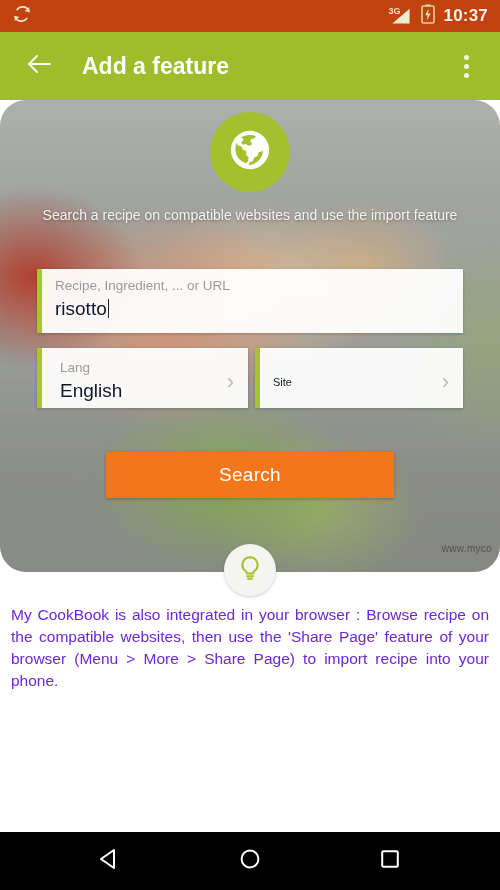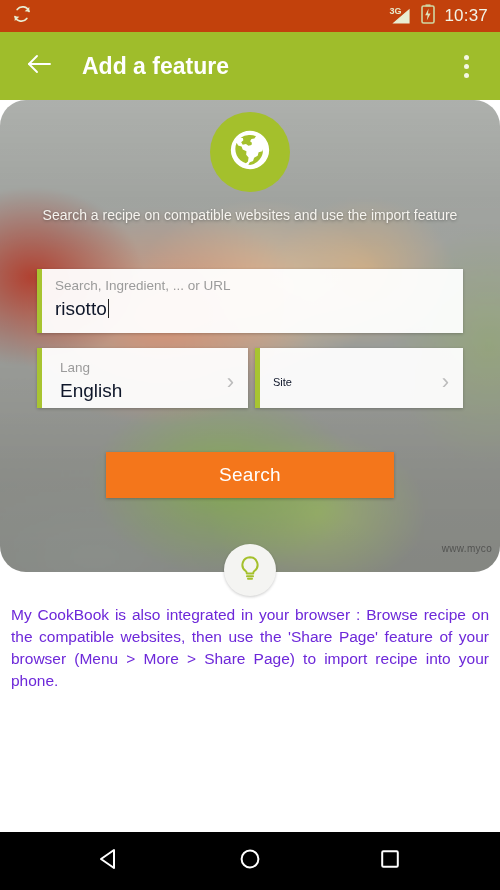--- a/index.html
+++ b/index.html
@@ -33,21 +33,21 @@
   }
   #status-left { display: flex; align-items: center; }
   #status-right {
     display: flex;
     align-items: center;
     gap: 9px;
   }
   .status-time {
     color: #f2f3e6;
     font-size: 17px;
-    font-weight: normal;
+    font-weight: bold;
     letter-spacing: 0.2px;
   }
   .signal-wrap {
     position: relative;
     width: 22px;
     height: 18px;
   }
   .signal-label {
     position: absolute;
     top: -1px; left: -1px;
@@ -367,21 +367,21 @@
       <svg width="46" height="46" viewBox="0 0 48 48">
         <path fill="#ffffff" d="M24 4a20 20 0 1 0 0 40 20 20 0 0 0 0-40zm0 4.4c2.2 0 4.3.5 6.2 1.3l-1.6 2.3-3.1.5-1.4 2.3 1.9 1.6-.4 2.3-3.2.9-2.6-1.8-3.4.6-1.6-2.4 2.3-2.1-.6-2.4-2.4-.3A15.5 15.5 0 0 1 24 8.4zm-13.9 8.1 1.5 2.7 3.6 1.1 1.2 3.2 3.9 1.9-.3 3.5 2.5 2.9-.6 4.2-2.1 1.9A15.6 15.6 0 0 1 10.1 16.5zM24 39.6c-.6 0-1.2 0-1.8-.1l1.6-2.6 3.4-1.3 1.1-3.4 3.7-2.2 1-3.6 3.9-1.1.6-2.2a15.6 15.6 0 0 1-13.5 16.5z"></path>
       </svg>
     </span>
   </div>
 
   <div id="hero-caption">Search a recipe on compatible websites and use the import feature</div>
 
   <div id="search-field">
     <div class="accent-bar"></div>
-    <div class="field-label">Search, Ingredient, ... or URL</div>
+    <div class="field-label">Recipe, Ingredient, ... or URL</div>
     <div class="field-value"><span>risotto</span><span class="caret"></span></div>
   </div>
 
   <div id="lang-picker" class="picker">
     <div class="accent-bar"></div>
     <div class="picker-text">
       <div class="field-label">Lang</div>
       <div class="field-value">English</div>
     </div>
     <span class="chevron">›</span>

